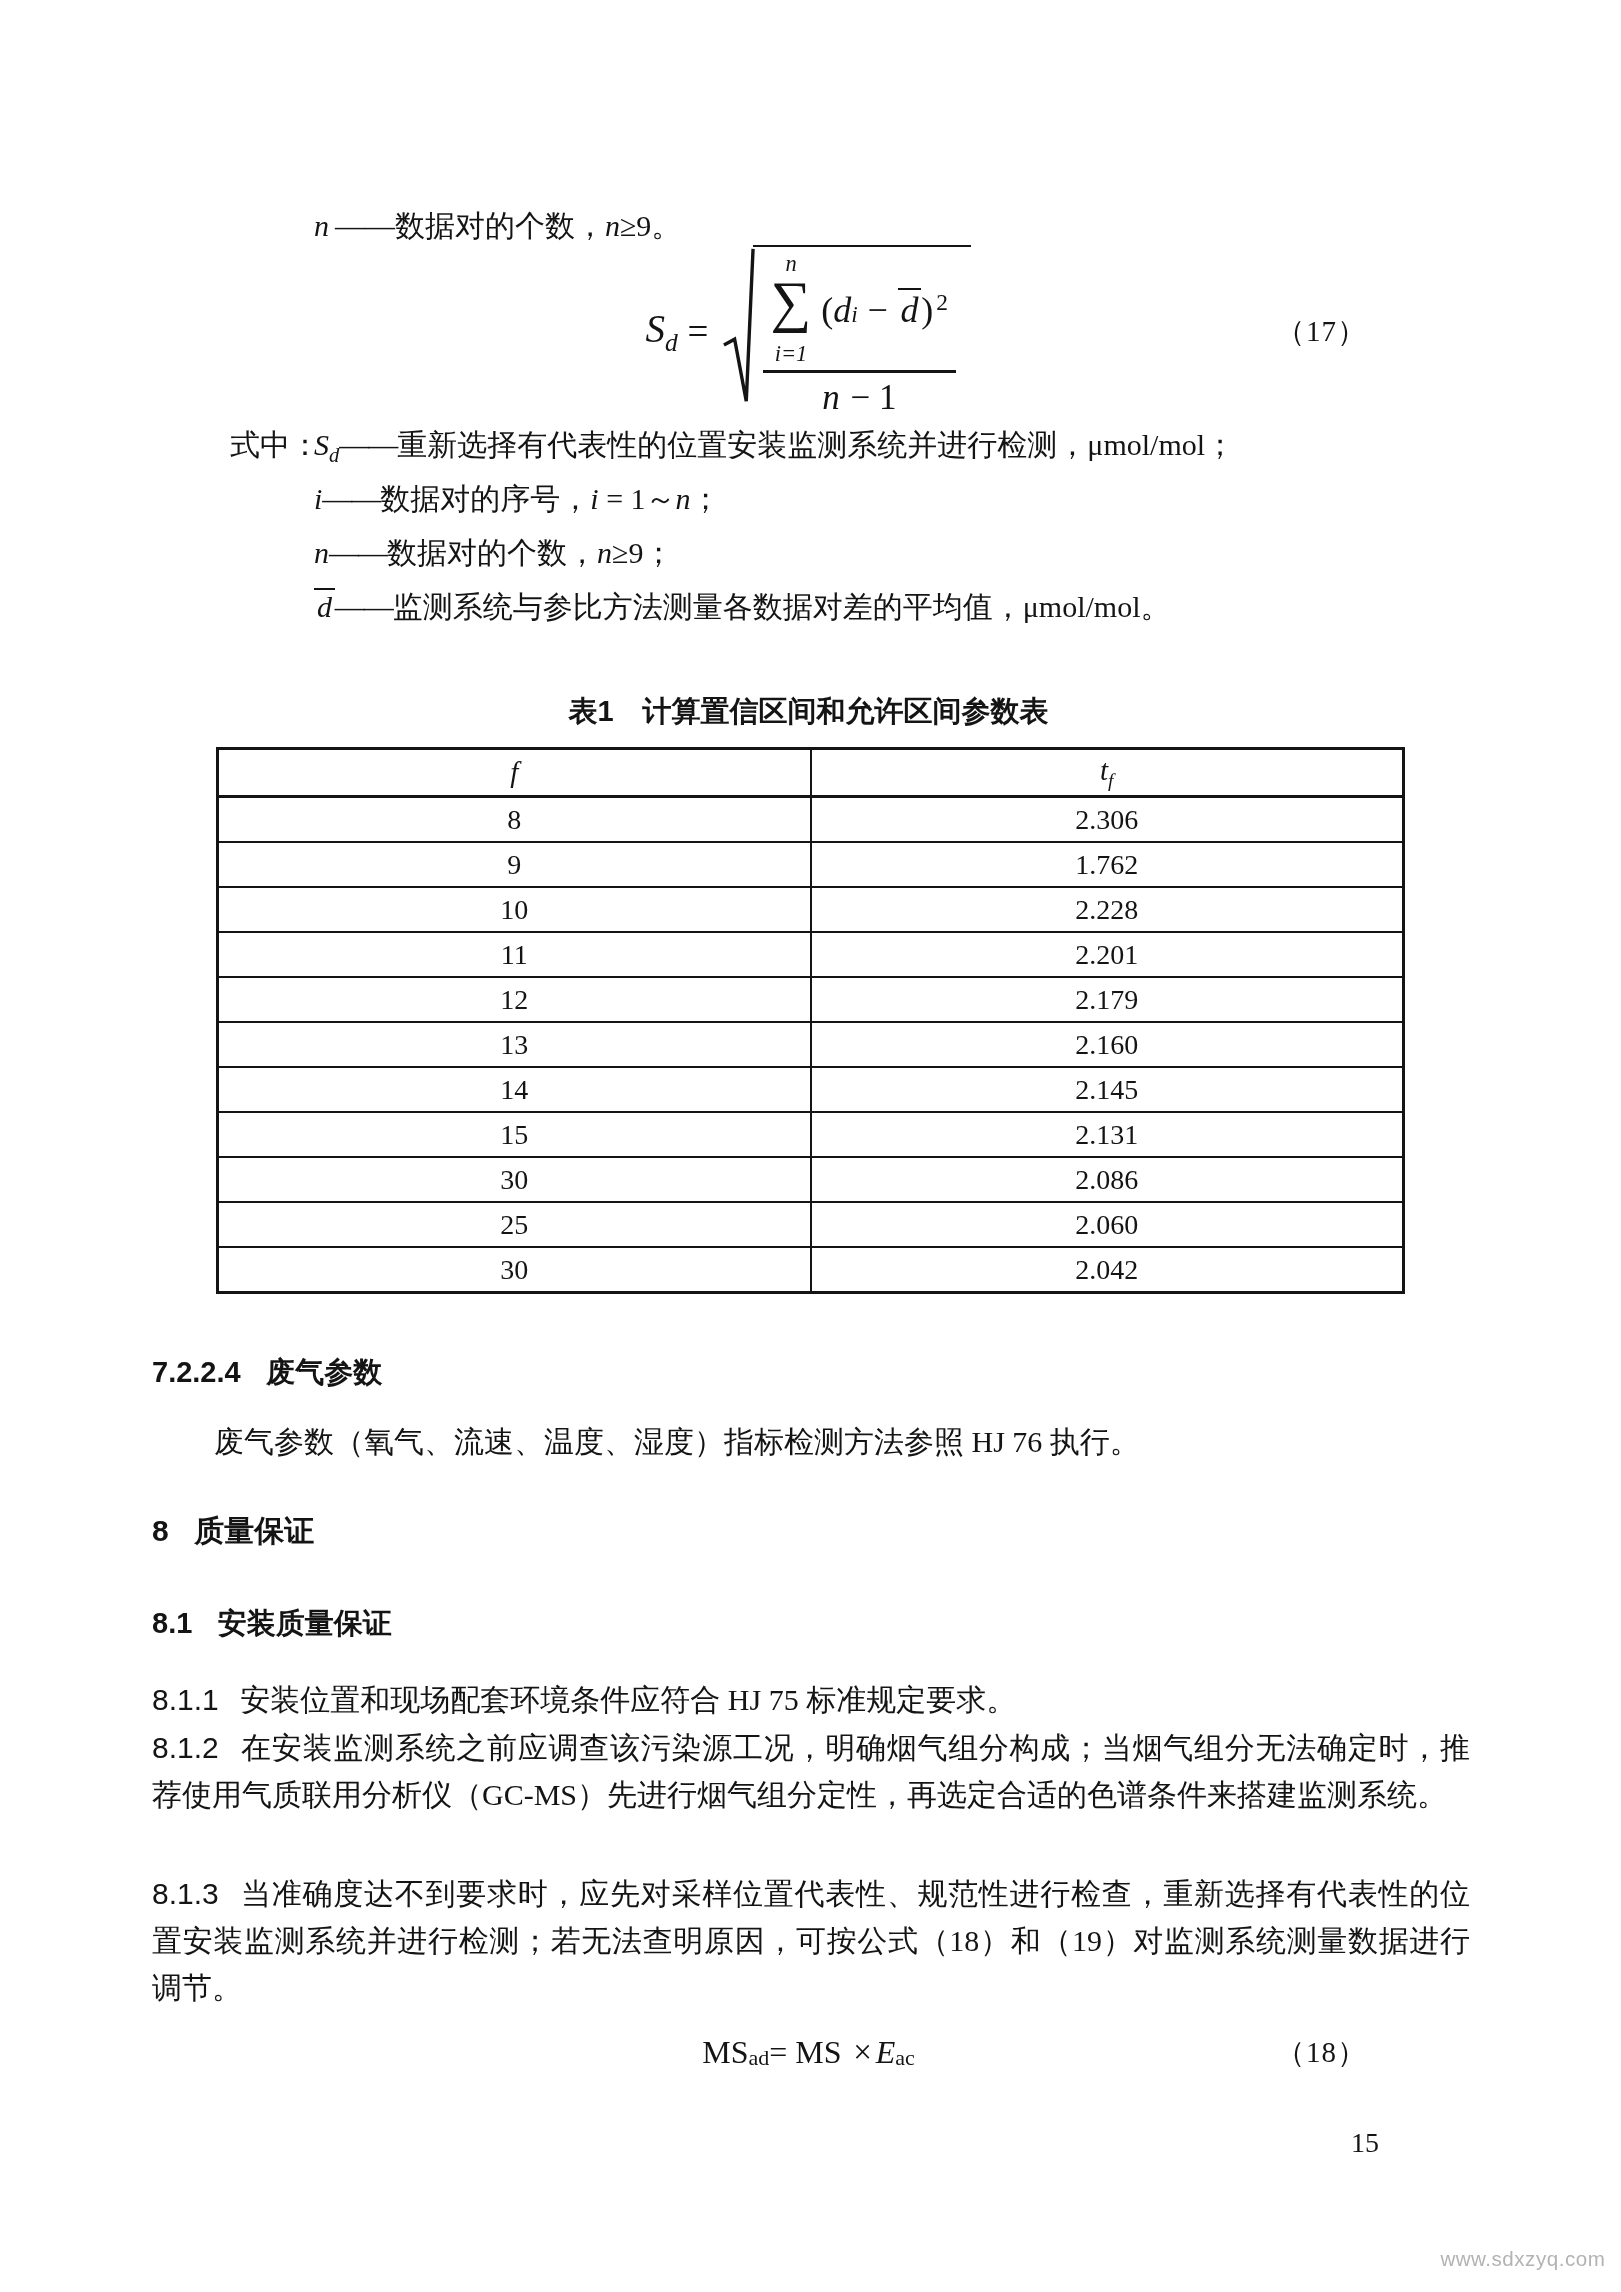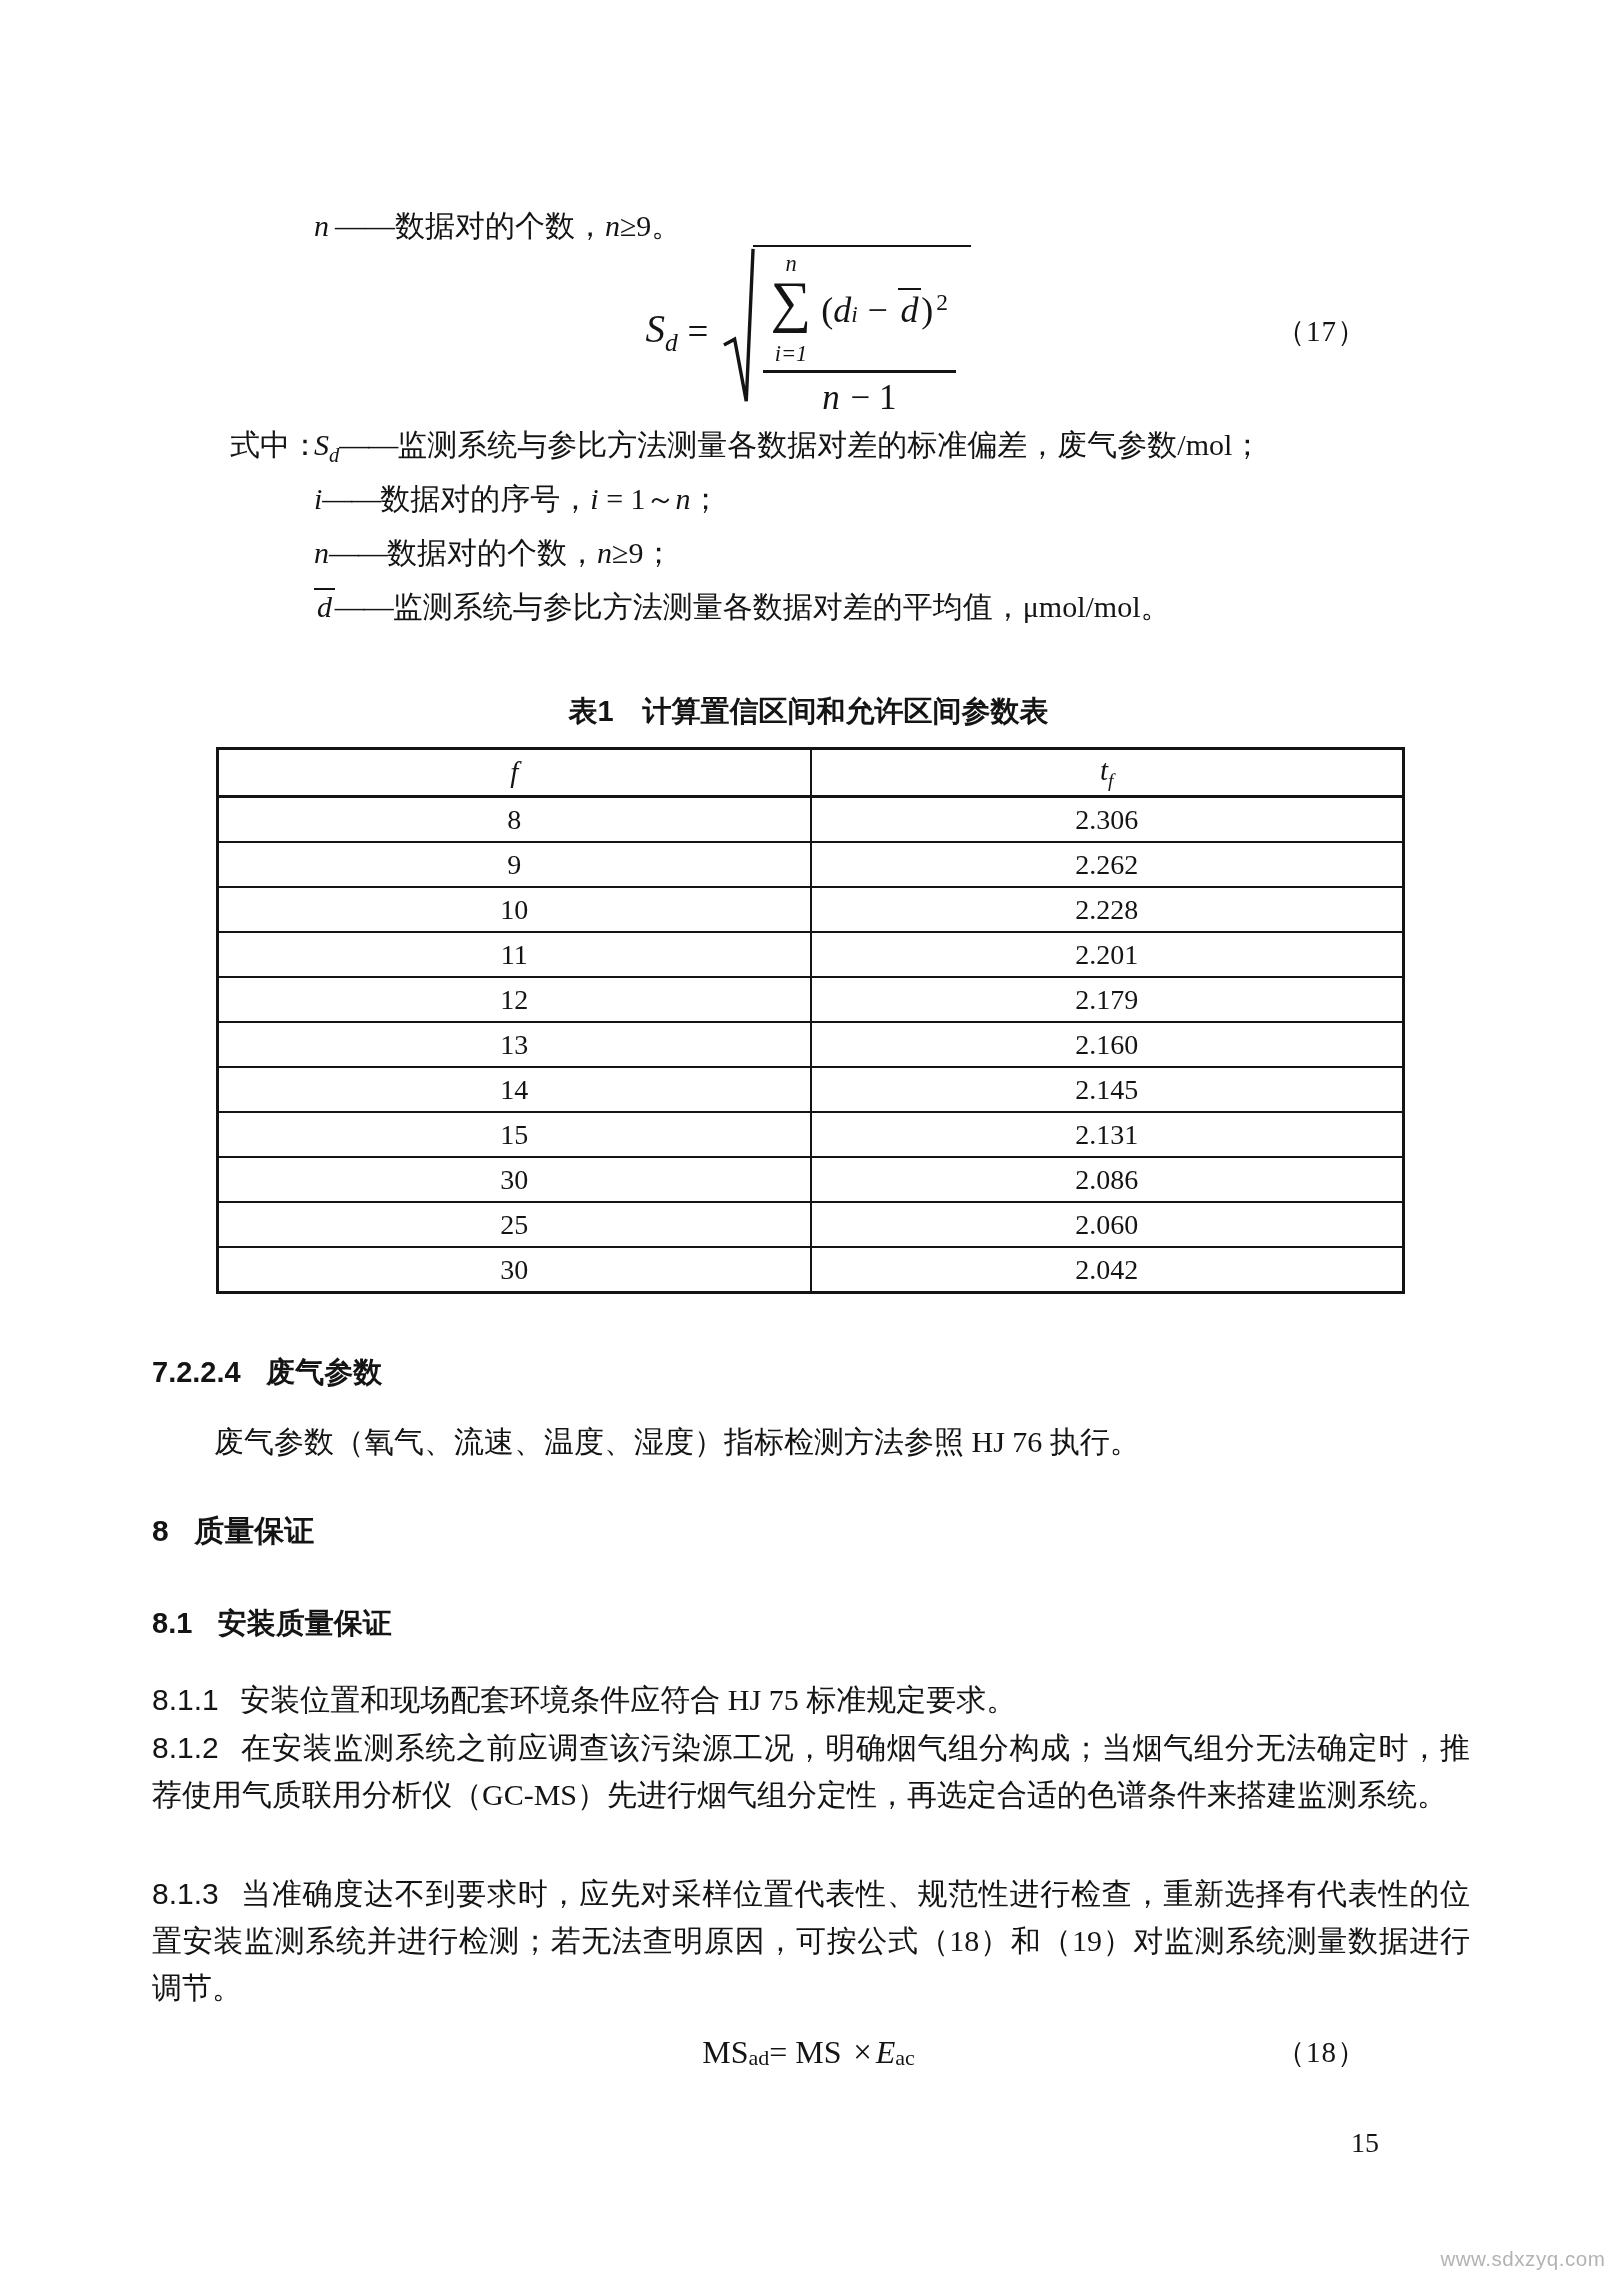--- a/index.html
+++ b/index.html
@@ -176,21 +176,21 @@
           </span>
         </span>
       </span>
     </div>
     <span class="eq-number">（17）</span>
   </div>
 
   <div class="abs where">
     <div class="where-line">
       <span class="where-prefix">式中：</span>
-      <span class="sym"><span>S</span><sub>d</sub></span><span class="dash">——</span><span>监测系统与参比方法测量各数据对差的标准偏差，废气参数/mol；</span>
+      <span class="sym"><span>S</span><sub>d</sub></span><span class="dash">——</span><span>重新选择有代表性的位置安装监测系统并进行检测，μmol/mol；</span>
     </div>
     <div class="where-line">
       <span class="sym">i</span><span class="dash">——</span><span>数据对的序号，</span><span class="mi">i</span><span> = 1～</span><span class="mi">n</span><span>；</span>
     </div>
     <div class="where-line">
       <span class="sym">n</span><span class="dash">——</span><span>数据对的个数，</span><span class="mi">n</span><span>≥9；</span>
     </div>
     <div class="where-line">
       <span class="sym"><span class="obar"><span class="it">d</span></span></span><span class="dash">——</span><span>监测系统与参比方法测量各数据对差的平均值，μmol/mol。</span>
     </div>
@@ -204,21 +204,21 @@
         <th><i><span>t</span><sub>f</sub></i></th>
       </tr>
     </thead>
     <tbody>
       <tr>
           <td>8</td>
           <td>2.306</td>
         </tr>
       <tr>
           <td>9</td>
-          <td>2.262</td>
+          <td>1.762</td>
         </tr>
       <tr>
           <td>10</td>
           <td>2.228</td>
         </tr>
       <tr>
           <td>11</td>
           <td>2.201</td>
         </tr>
       <tr>

